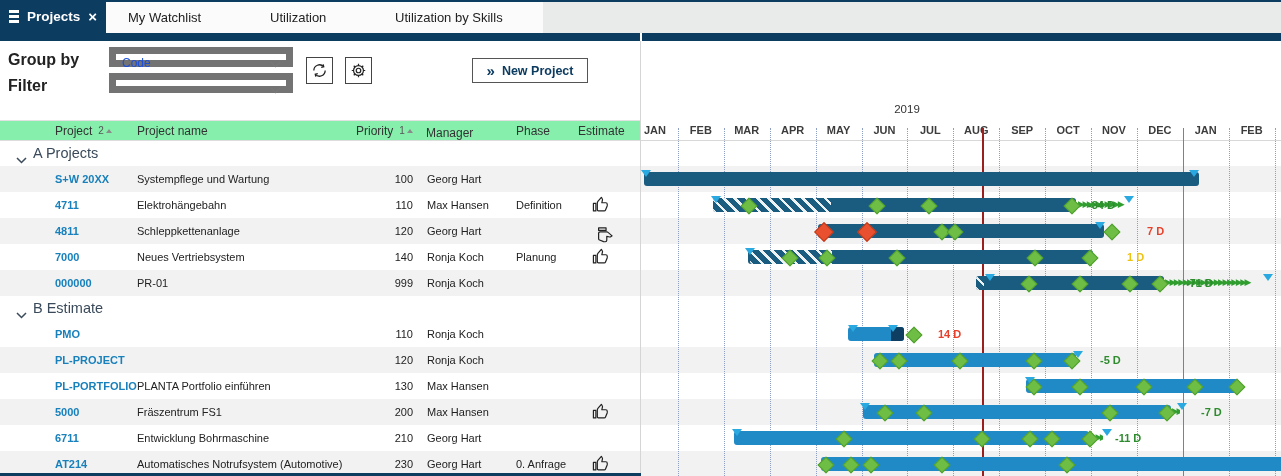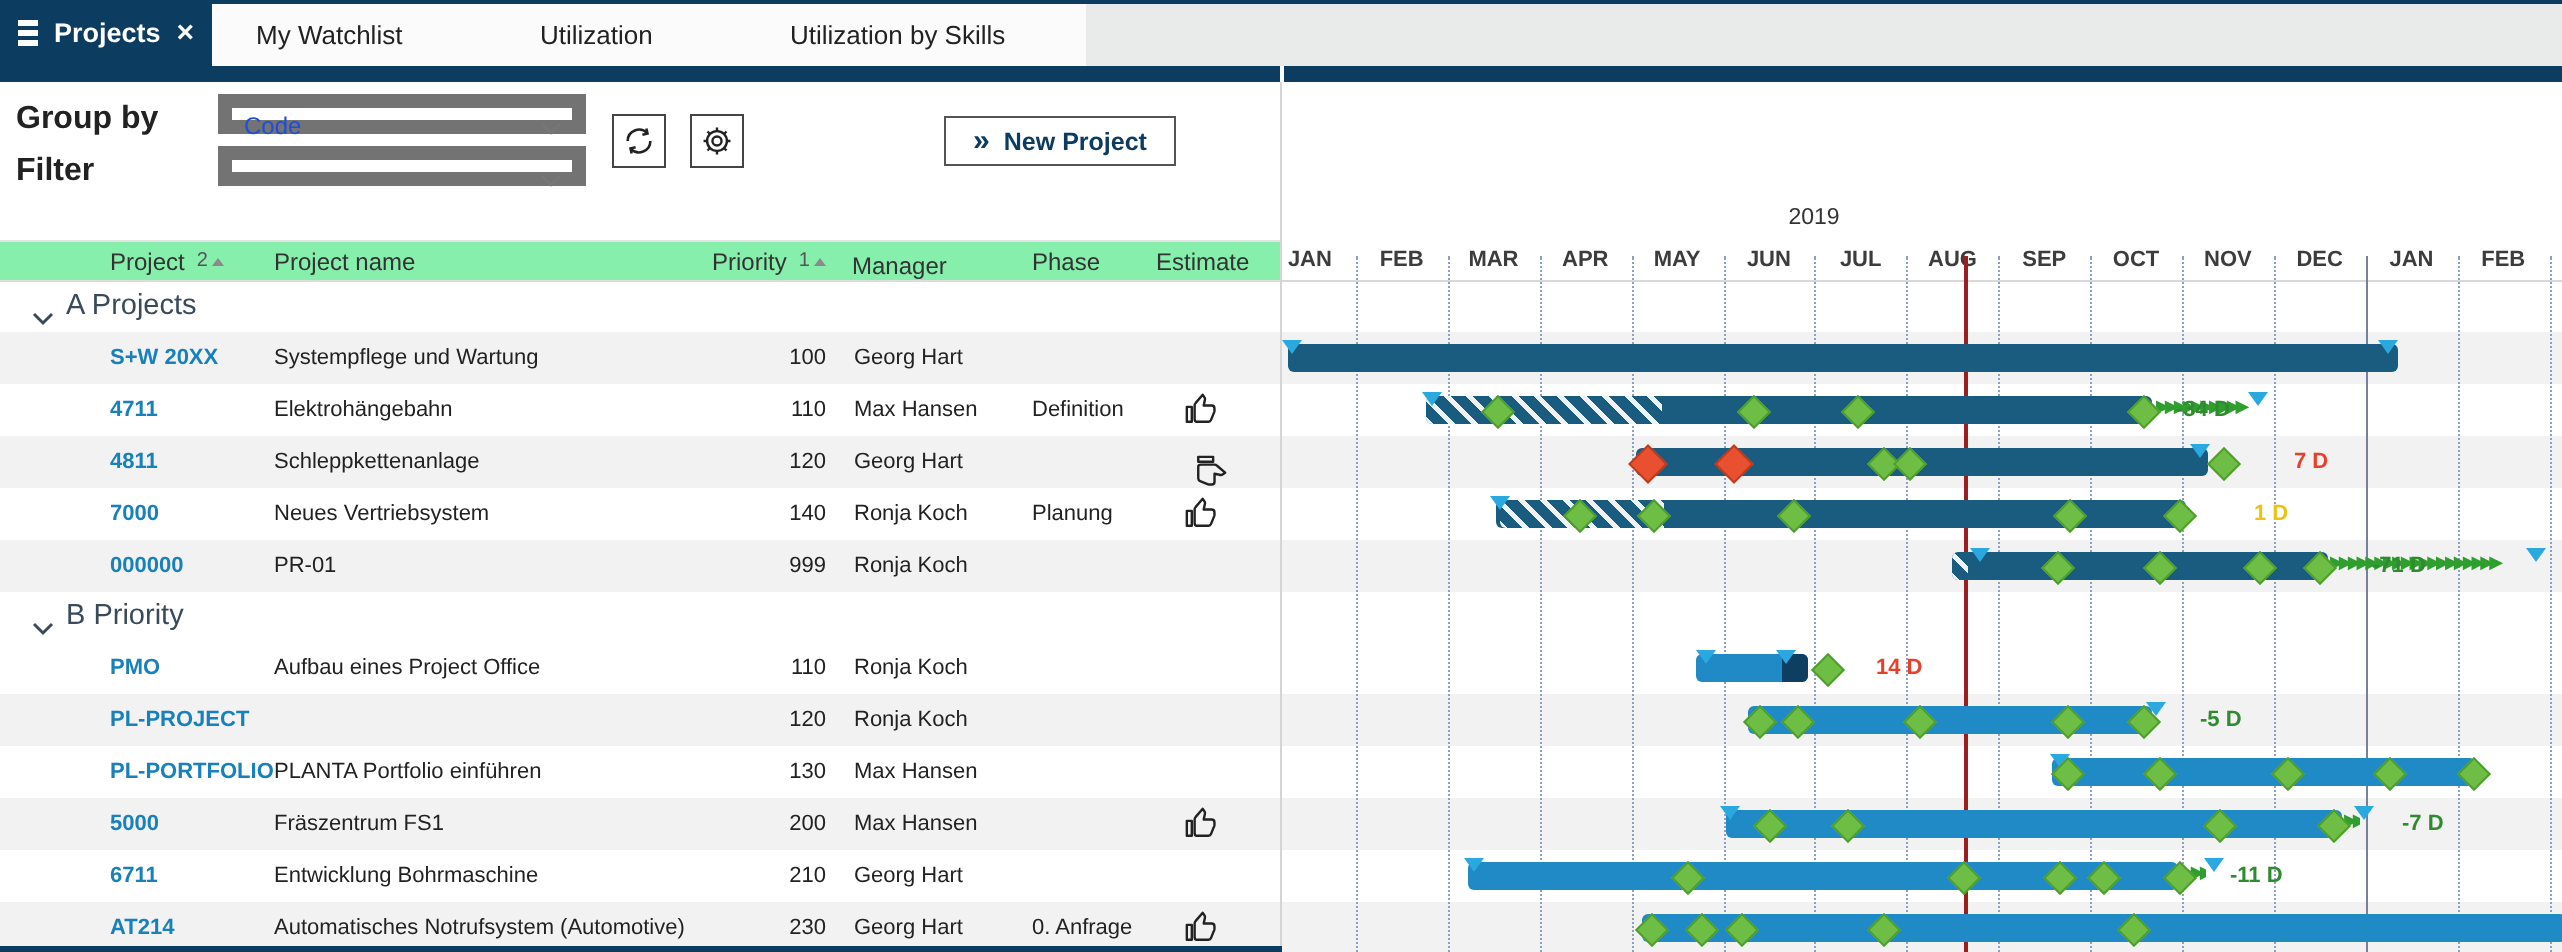--- a/index.html
+++ b/index.html
@@ -212,25 +212,24 @@
       <div class="trow proj gray">
         <div class="cell code" style="left: 55px;">000000</div>
         <div class="cell" style="left: 137px;">PR-01</div>
         <div class="cell prio" style="left: 353px;">999</div>
         <div class="cell" style="left: 427px;">Ronja Koch</div>
       </div>
       <div class="trow grp">
         <span class="grp-chev"><svg width="11" height="7" viewBox="0 0 11 7" fill="none" stroke="#3a4a5a" stroke-width="1.5">
             <path d="M1 1l4.5 4.5L10 1"></path>
           </svg></span>
-        <span class="grp-label">B Priority</span>
+        <span class="grp-label">B Estimate</span>
       </div>
       <div class="trow proj">
         <div class="cell code" style="left: 55px;">PMO</div>
-        <div class="cell" style="left: 137px;">Aufbau eines Project Office</div>
         <div class="cell prio" style="left: 353px;">110</div>
         <div class="cell" style="left: 427px;">Ronja Koch</div>
       </div>
       <div class="trow proj gray">
         <div class="cell code" style="left: 55px;">PL-PROJECT</div>
         <div class="cell prio" style="left: 353px;">120</div>
         <div class="cell" style="left: 427px;">Ronja Koch</div>
       </div>
       <div class="trow proj">
         <div class="cell code" style="left: 55px;">PL-PORTFOLIO</div>

